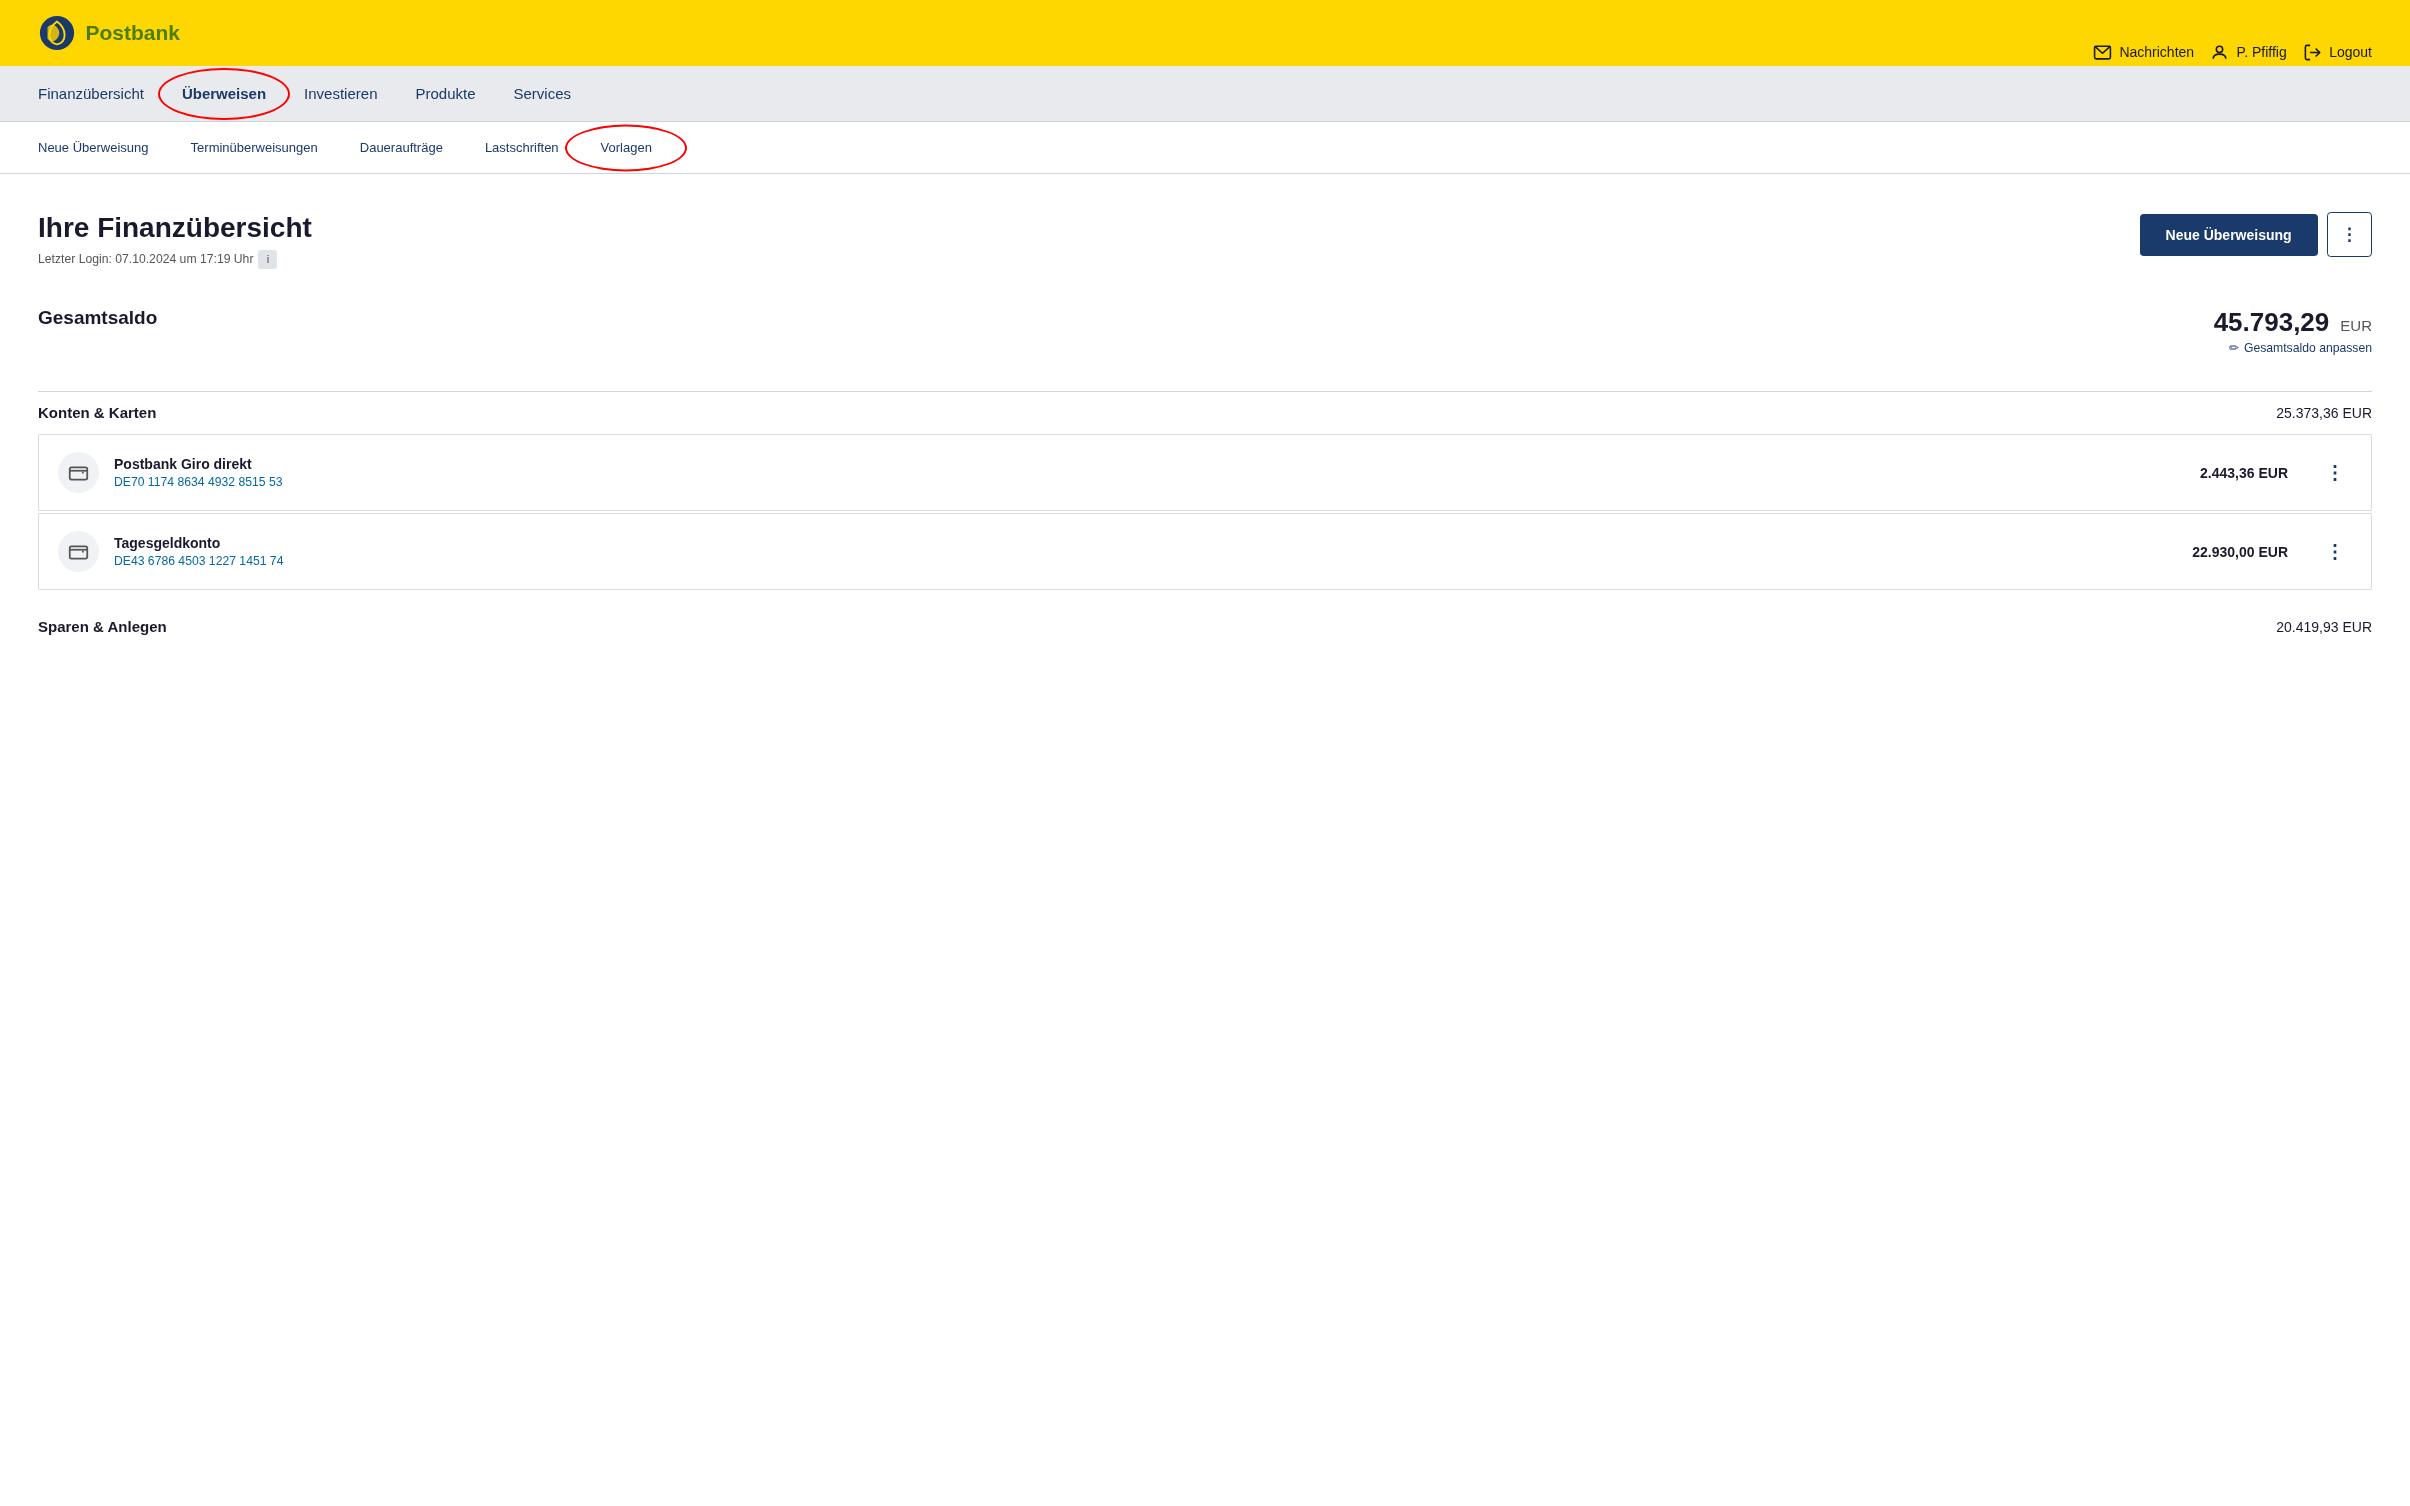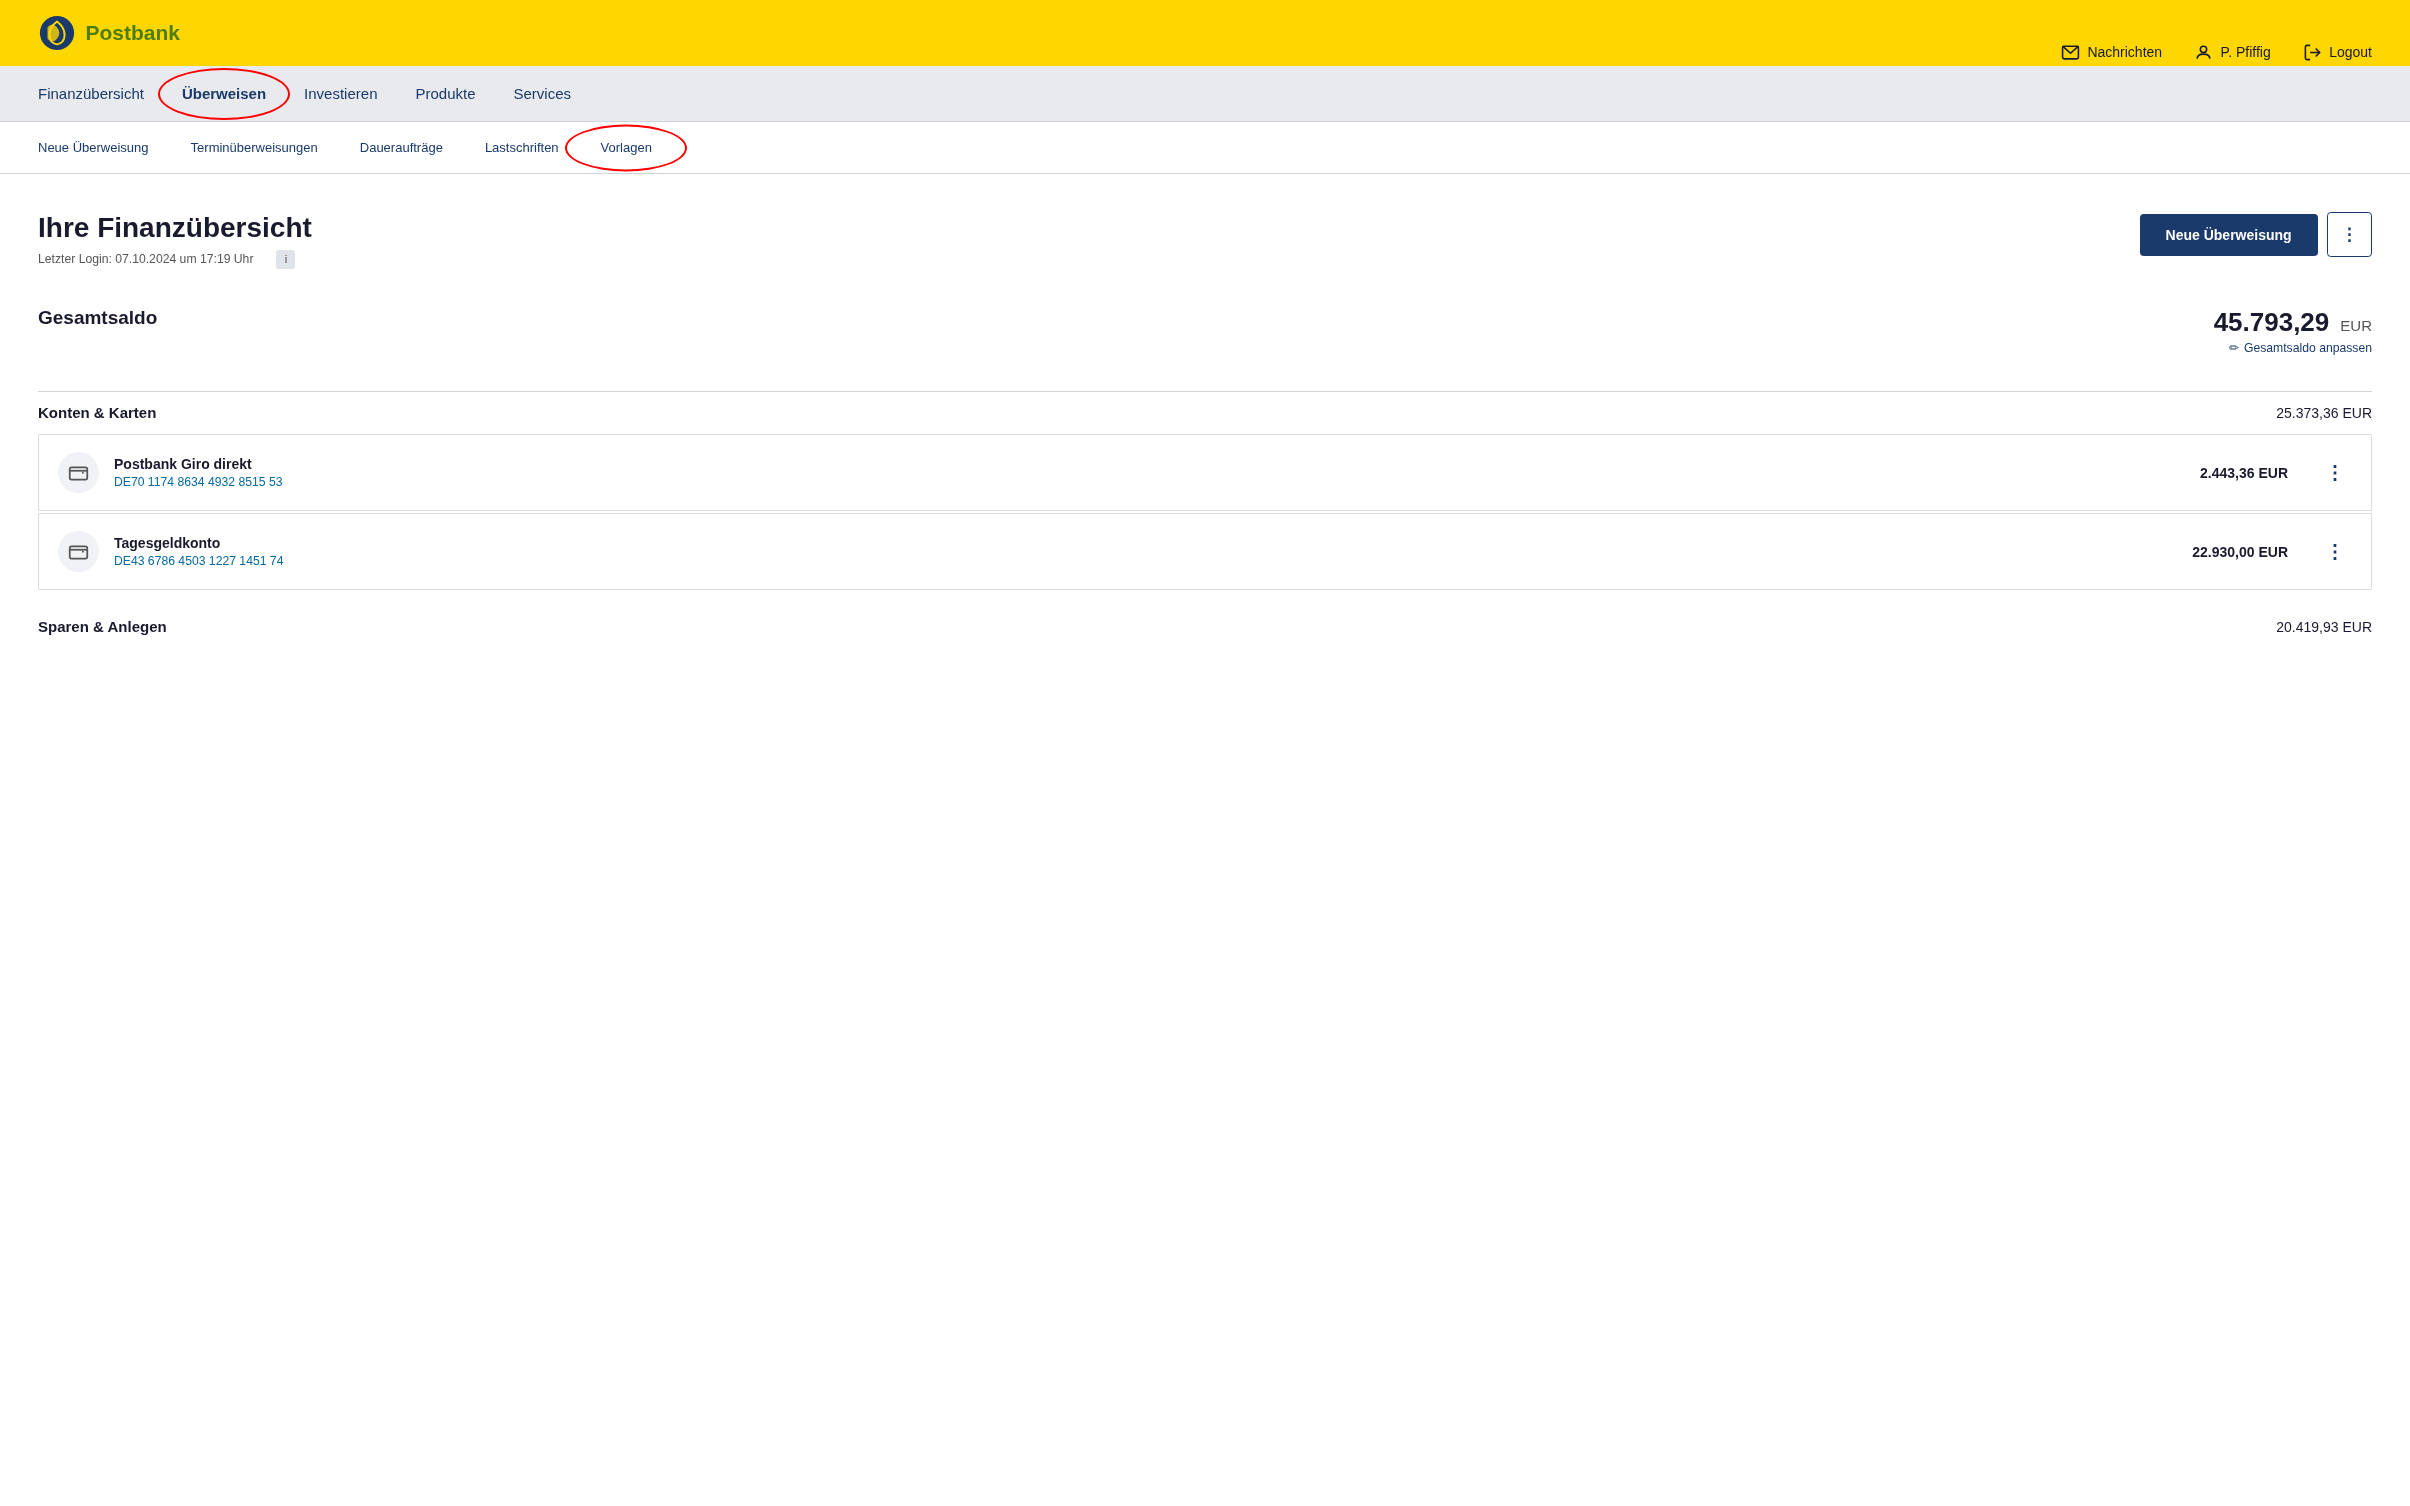--- a/index.html
+++ b/index.html
@@ -24,21 +24,21 @@
       height: 38px;
     }
     .logo-text {
       font-size: 21px;
       font-weight: bold;
       color: #4d7c0f;
     }
     .header-right {
       display: flex;
       align-items: center;
-      gap: 32px;
+      gap: 16px;
       margin-top: 38px;
     }
     .header-action {
       display: flex;
       align-items: center;
       gap: 7.5px;
       color: #1a1a2e;
       font-size: 14px;
       font-weight: 500;
       cursor: pointer;
@@ -139,21 +139,21 @@
       font-size: 28px;
       font-weight: 700;
       color: #1a1a2e;
       margin-bottom: 5.6px;
     }
     .last-login {
       font-size: 12.2px;
       color: #555;
       display: flex;
       align-items: center;
-      gap: 23px;
+      gap: 5px;
     }
     .info-badge {
       width: 19px;
       height: 19px;
       background: #e0e4ea;
       border-radius: 2.8px;
       display: inline-flex;
       align-items: center;
       justify-content: center;
       font-size: 11.3px;

